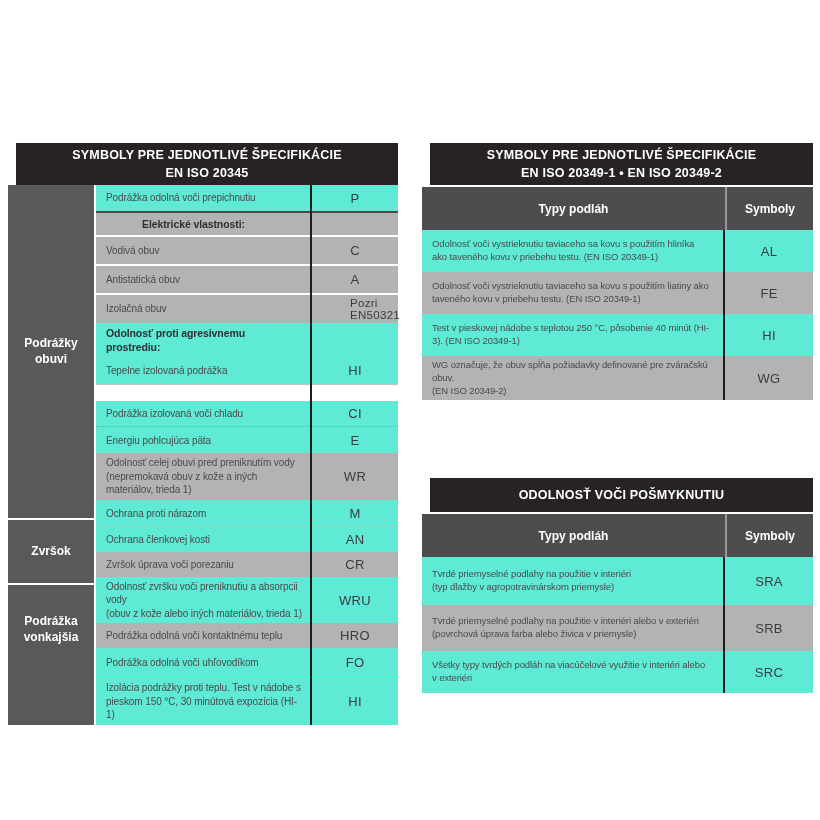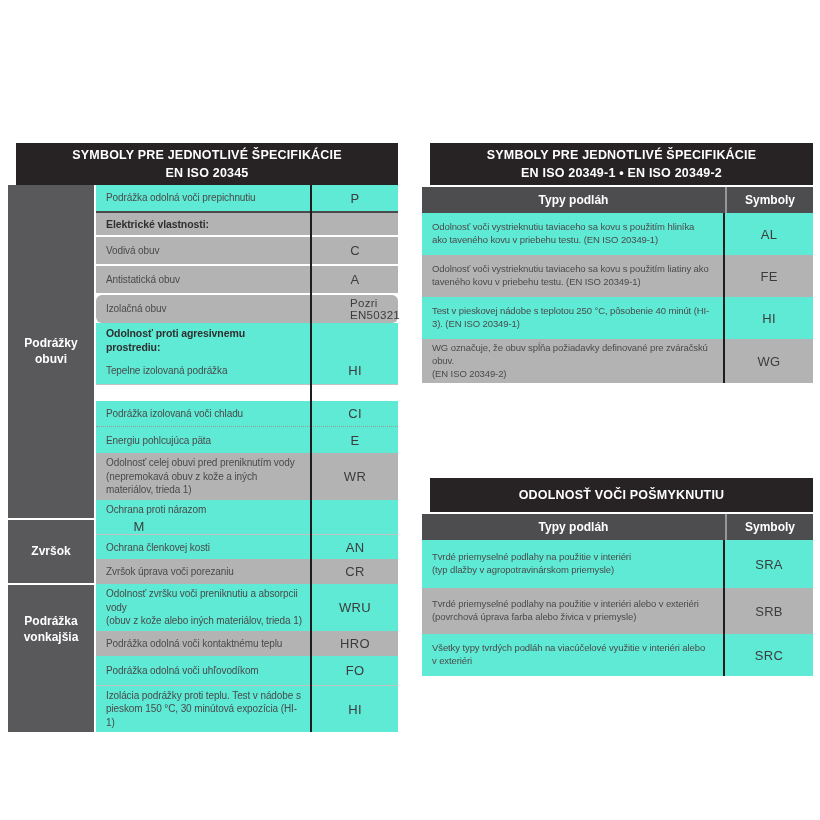--- a/index.html
+++ b/index.html
@@ -19,21 +19,21 @@
 
   .tbl-title{
     background:#272324;color:#fff;text-align:center;
     display:flex;flex-direction:column;justify-content:center;
     font-weight:700;font-size:12.5px;line-height:1.45;letter-spacing:.2px;margin-left:8px;
   }
   #left-table .tbl-title, #right-table-1 .tbl-title{height:42px;}
   #right-table-2 .tbl-title{height:34px;}
 
   .col-header{
-    display:flex;height:28px;background:#4d4d4f;border-top:2px solid #fff;
+    display:flex;height:45px;background:#4d4d4f;border-top:2px solid #fff;
     color:#fff;font-weight:700;font-size:12px;
   }
   .col-header .ch-types{flex:1;display:flex;align-items:center;justify-content:center;}
   .col-header .ch-symbols{width:88px;display:flex;align-items:center;justify-content:center;border-left:2px solid #97979a;}
 
   .tbl-body{display:flex;}
   .sidebar{width:88px;background:#59585b;display:flex;flex-direction:column;border-right:2px solid #fff;}
   .sidebar .grp{display:flex;align-items:center;justify-content:center;text-align:center;
     color:#fff;font-weight:700;font-size:12px;line-height:1.3;padding:0 4px;}
   .sidebar .grp.sep{border-bottom:2px solid #fff;}
@@ -78,33 +78,33 @@
       <div class="sidebar" id="left-sidebar">
           <div class="grp sep" style="height: 335px;">Podrážky obuvi</div>
           <div class="grp sep" style="height: 65px;">Zvršok</div>
           <div class="grp" style="height: 90px;">Podrážka vonkajšia</div>
         </div>
       <div class="rows" id="left-rows">
           <div class="row bg-white sep-dark" style="min-height: 28px;">
             <div class="row-text">Podrážka odolná voči prepichnutiu</div>
             <div class="row-sym">P</div>
           </div>
-          <div class="row bg-gray bold sep-white" style="min-height: 24px;">
+          <div class="row bg-gray bold sep-white" style="min-height: 24px; padding-left: 36px;">
             <div class="row-text">Elektrické vlastnosti:</div>
             <div class="row-sym"></div>
           </div>
           <div class="row bg-gray sep-white" style="min-height: 29px;">
             <div class="row-text">Vodivá obuv</div>
             <div class="row-sym">C</div>
           </div>
           <div class="row bg-gray sep-white" style="min-height: 29px;">
             <div class="row-text">Antistatická obuv</div>
             <div class="row-sym">A</div>
           </div>
-          <div class="row bg-gray" style="min-height: 28px; border-radius: 6px;">
+          <div class="row bg-gray" style="min-height: 28px;">
             <div class="row-text">Izolačná obuv</div>
             <div class="row-sym small">Pozri EN50321</div>
           </div>
           <div class="row bg-white bold" style="min-height: 27px;">
             <div class="row-text">Odolnosť proti agresivnemu prostrediu:</div>
             <div class="row-sym"></div>
           </div>
           <div class="row bg-white sep-line" style="min-height: 28px;">
             <div class="row-text">Tepelne izolovaná podrážka</div>
             <div class="row-sym">HI</div>
@@ -114,21 +114,21 @@
             <div class="row-sym">CI</div>
           </div>
           <div class="row bg-white" style="min-height: 26px;">
             <div class="row-text">Energiu pohlcujúca päta</div>
             <div class="row-sym">E</div>
           </div>
           <div class="row bg-gray" style="min-height: 38px;">
             <div class="row-text">Odolnosť celej obuvi pred preniknutím vody (nepremokavá obuv z kože a iných materiálov, trieda 1)</div>
             <div class="row-sym">WR</div>
           </div>
-          <div class="row bg-white sep-line" style="min-height: 28px; flex-direction: column;">
+          <div class="row bg-white sep-line" style="min-height: 28px;">
             <div class="row-text">Ochrana proti nárazom</div>
             <div class="row-sym">M</div>
           </div>
           <div class="row bg-white" style="min-height: 24px;">
             <div class="row-text">Ochrana členkovej kosti</div>
             <div class="row-sym">AN</div>
           </div>
           <div class="row bg-gray" style="min-height: 25px;">
             <div class="row-text">Zvršok úprava voči porezaniu</div>
             <div class="row-sym">CR</div>

